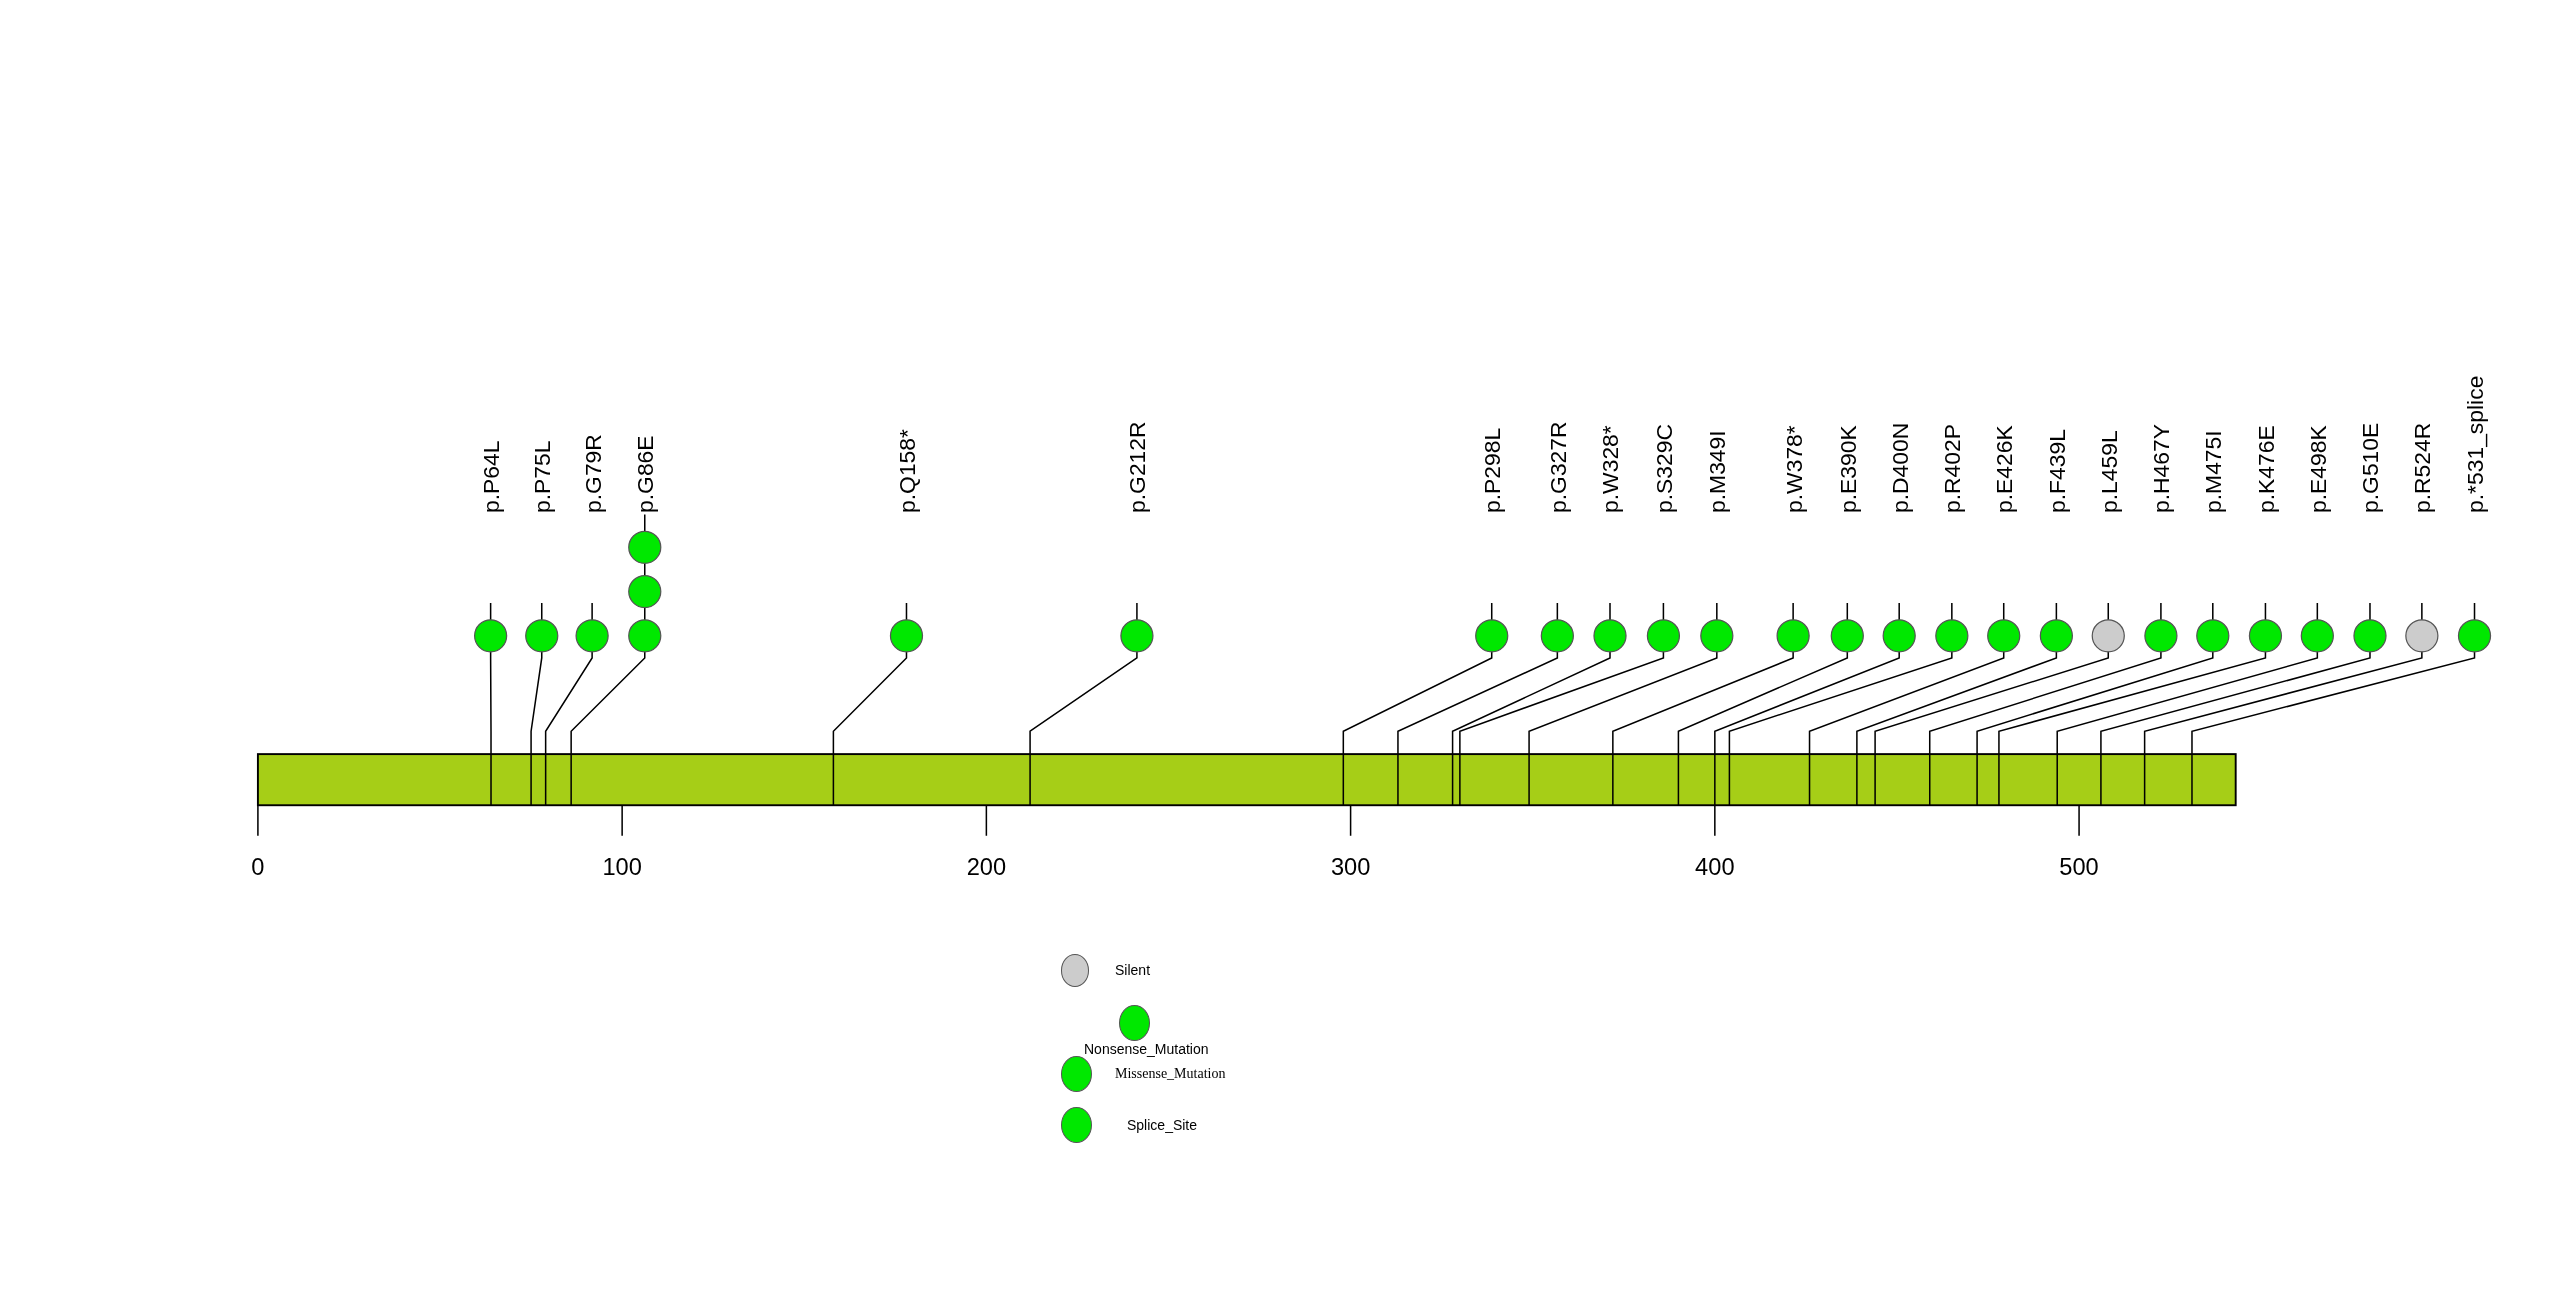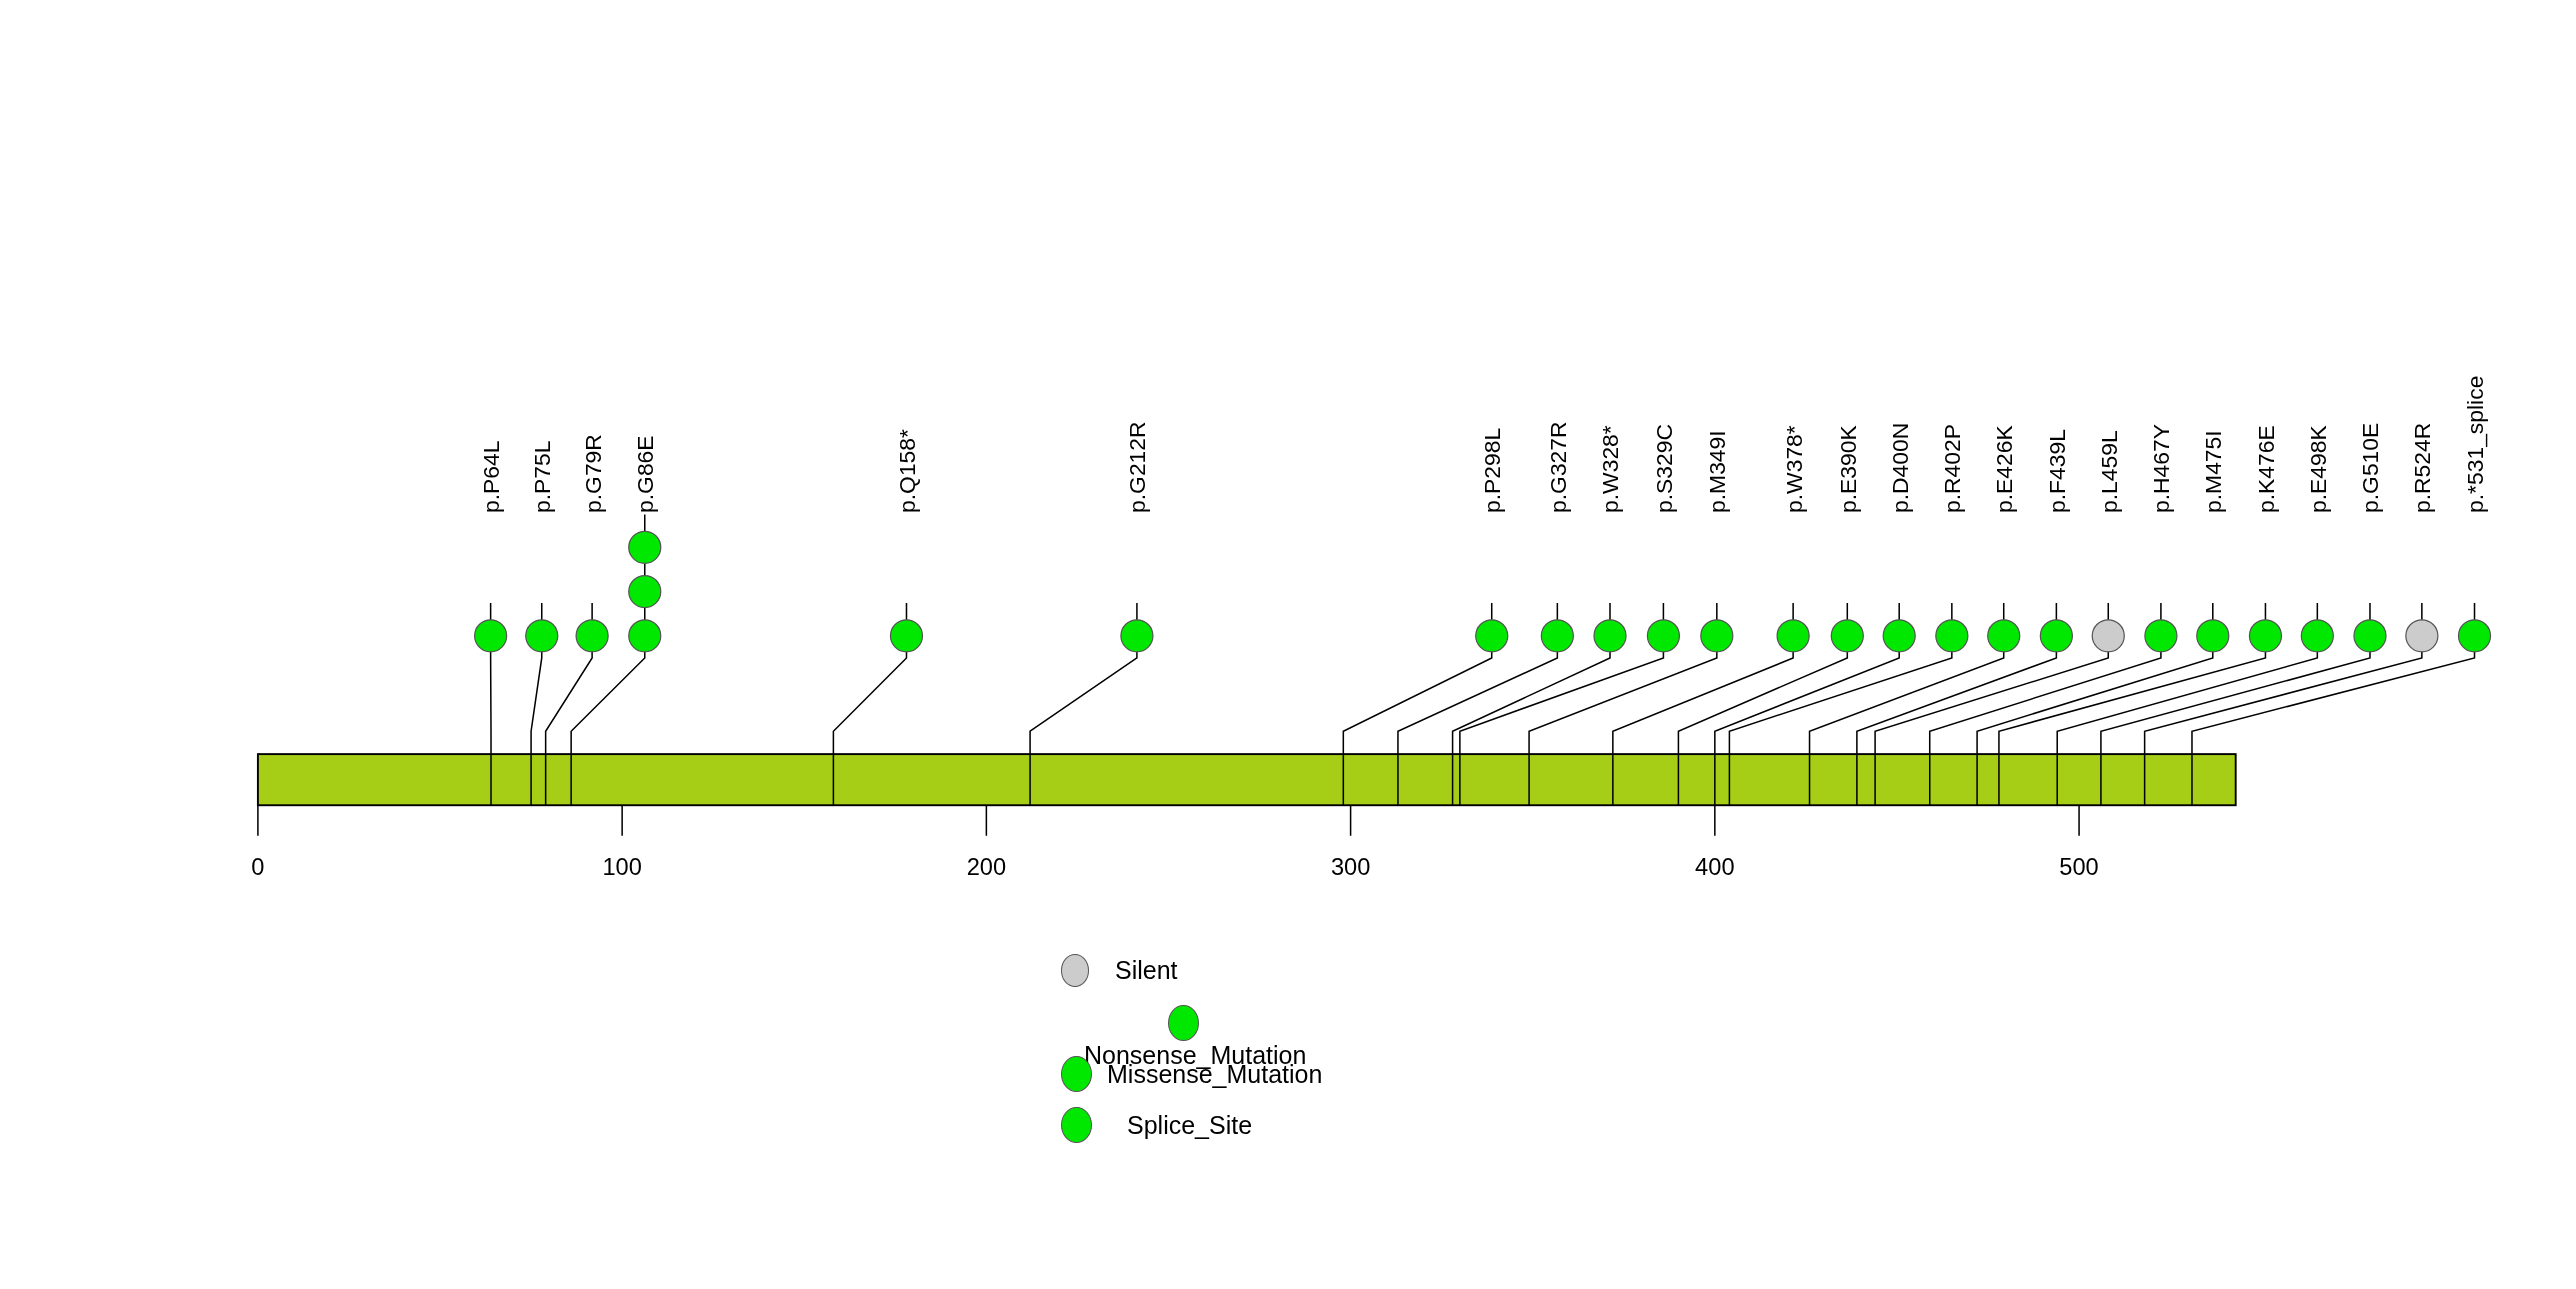--- a/index.html
+++ b/index.html
@@ -2,21 +2,21 @@
 <html style="font-size:12.2px"><head>
 <meta charset="utf-8">
 <style>
   html,body{margin:0;padding:0;background:#ffffff;}
   body{width:2576px;height:1290px;position:relative;overflow:hidden;
        font-family:"Liberation Sans","DejaVu Sans",sans-serif;}
   #plot{position:absolute;left:0;top:0;width:2576px;height:1290px;}
   .legend{position:absolute;font-family:"Liberation Sans","DejaVu Sans",sans-serif;}
   .legend-row{position:absolute;display:flex;align-items:center;}
   .legend-swatch{border:1.2px solid #555555;border-radius:50%;}
-  .legend-label{font-size:25px;color:#000000;margin-left:0;white-space:nowrap;}
+  .legend-label{font-size:14px;color:#000000;margin-left:0;white-space:nowrap;}
 </style>
 </head>
 <body>
 
 <svg id="plot" viewBox="0 0 3376 1690" xmlns="http://www.w3.org/2000/svg">
   <g id="stems">
       <path d="M 643 790 L 643 862 L 643.5027624309392 958 L 643.5027624309392 988" fill="none" stroke="#000000" stroke-width="2"></path>
       <path d="M 710 790 L 710 862 L 696.011049723757 958 L 696.011049723757 988" fill="none" stroke="#000000" stroke-width="2"></path>
       <path d="M 776 790 L 776 862 L 715.1049723756905 958 L 715.1049723756905 988" fill="none" stroke="#000000" stroke-width="2"></path>
       <path d="M 845 674 L 845 862 L 748.5193370165746 958 L 748.5193370165746 988" fill="none" stroke="#000000" stroke-width="2"></path>
@@ -148,20 +148,20 @@
     <div class="legend-row" style="left: 0px; top: 0px;">
       <span class="legend-swatch" style="width: 26px; height: 30.5px; background: rgb(204, 204, 204);"></span>
       <span class="legend-label" style="margin-left: 26px;">Silent</span>
     </div>
     <div class="legend-row" style="left: 0px; top: 51px; flex-direction: column;">
       <span class="legend-swatch" style="width: 29px; height: 34px; background: rgb(0, 232, 0);"></span>
       <span class="legend-label" style="margin-left: 23px;">Nonsense_Mutation</span>
     </div>
     <div class="legend-row" style="left: 0px; top: 102px;">
       <span class="legend-swatch" style="width: 29px; height: 34px; background: rgb(0, 232, 0);"></span>
-      <span class="legend-label" style="margin-left: 15px;">Missense_Mutation</span>
+      <span class="legend-label" style="margin-left: 23px; font-family: Liberation Serif, serif;">Missense_Mutation</span>
     </div>
     <div class="legend-row" style="left: 0px; top: 153px;">
       <span class="legend-swatch" style="width: 29px; height: 34px; background: rgb(0, 232, 0);"></span>
       <span class="legend-label" style="margin-left: 35px;">Splice_Site</span>
     </div>
   </div>
 
 
 </body></html>

